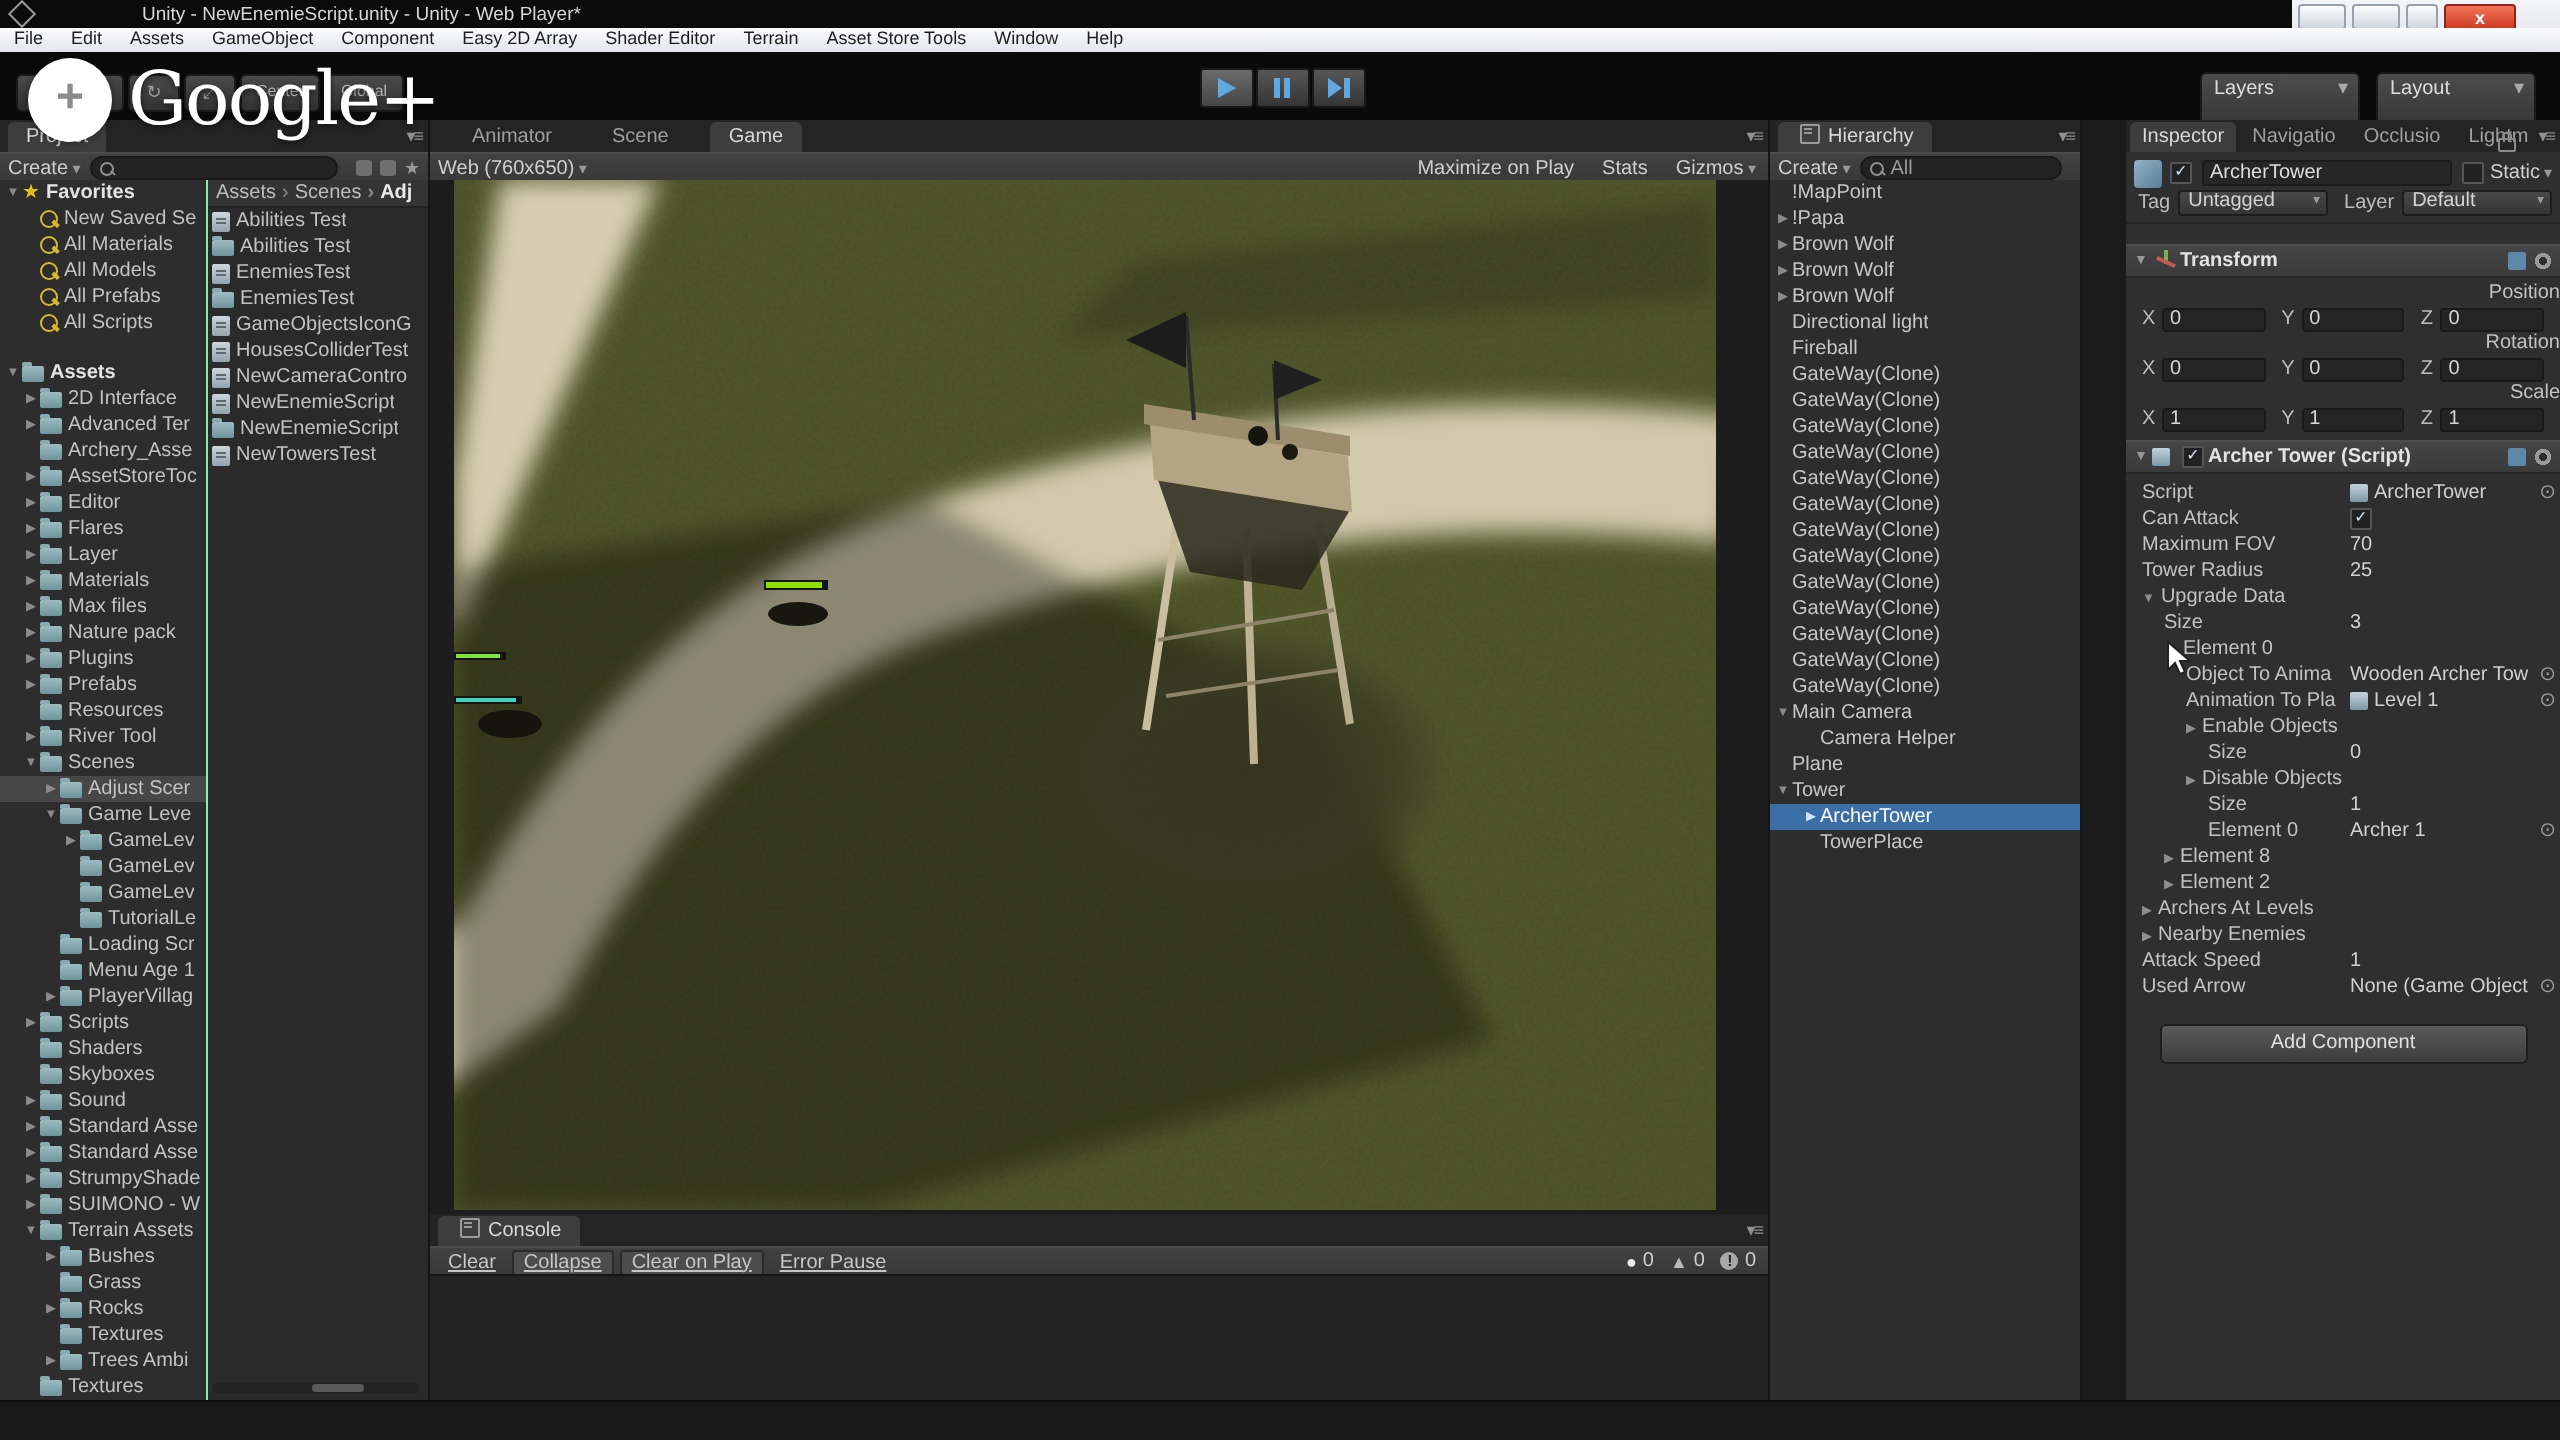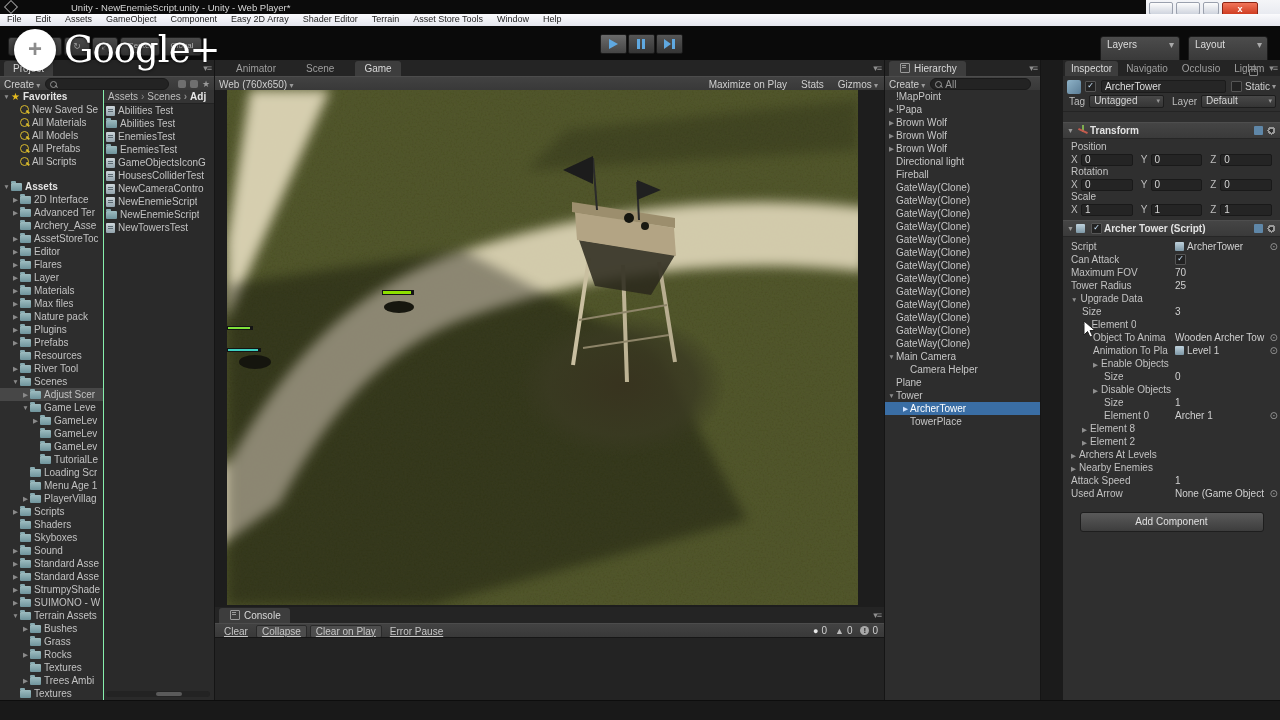--- a/index.html
+++ b/index.html
@@ -128,21 +128,21 @@
   .chead{height:15px;background:linear-gradient(#454545,#3a3a3a);border-top:1px solid #4e4e4e;border-bottom:1px solid #262626;display:flex;align-items:center;padding:0 4px;position:relative;}
   .chead .farr{color:#999;font-size:7px;width:9px;}
   .chead .ctitle{font-weight:bold;color:#e2e2e2;margin-left:2px;white-space:nowrap;}
   .cicons{position:absolute;right:4px;top:3px;display:flex;}
   .bookic{width:9px;height:9px;background:#5f87a8;border-radius:1px;margin-right:4px;}
   .gearic{width:9px;height:9px;border-radius:50%;background:radial-gradient(circle at 50% 50%,#2d2d2d 2px,#9a9a9a 2px,#9a9a9a 4px,transparent 4px);}
   .axisic{width:11px;height:11px;position:relative;margin-left:1px;}
   .axisic::before{content:"";position:absolute;left:5px;top:0;width:2px;height:7px;background:#7fae4f;}
   .axisic::after{content:"";position:absolute;left:1px;top:5px;width:10px;height:2px;background:#c45b4e;transform:rotate(25deg);}
   .tsec{padding:2px 0 4px;}
-  .tlbl{padding-left:8px;height:12px;line-height:12px;color:#c2c2c2;}
+  .tlbl{padding-left:8px;height:12px;line-height:12px;color:#c2c2c2;text-align:right;}
   .vecrow{display:flex;align-items:center;height:13px;padding-left:8px;}
   .axl{width:10px;color:#bdbdbd;}
   .vfield{width:44px;height:10px;background:#242424;border:1px solid #191919;border-radius:2px;line-height:10px;padding:0 3px;margin-right:8px;color:#d5d5d5;}
   
   .irow{position:relative;height:13px;line-height:13px;white-space:nowrap;}
   .ilab{position:absolute;left:8px;color:#c2c2c2;overflow:hidden;max-width:100px;}
   .ind1 .ilab{left:19px;}
   .ind2 .ilab{left:30px;}
   .ind3 .ilab{left:41px;}
   .t-fold .ilab::before{content:"▶";font-size:6.5px;color:#8f8f8f;margin-right:3px;}

